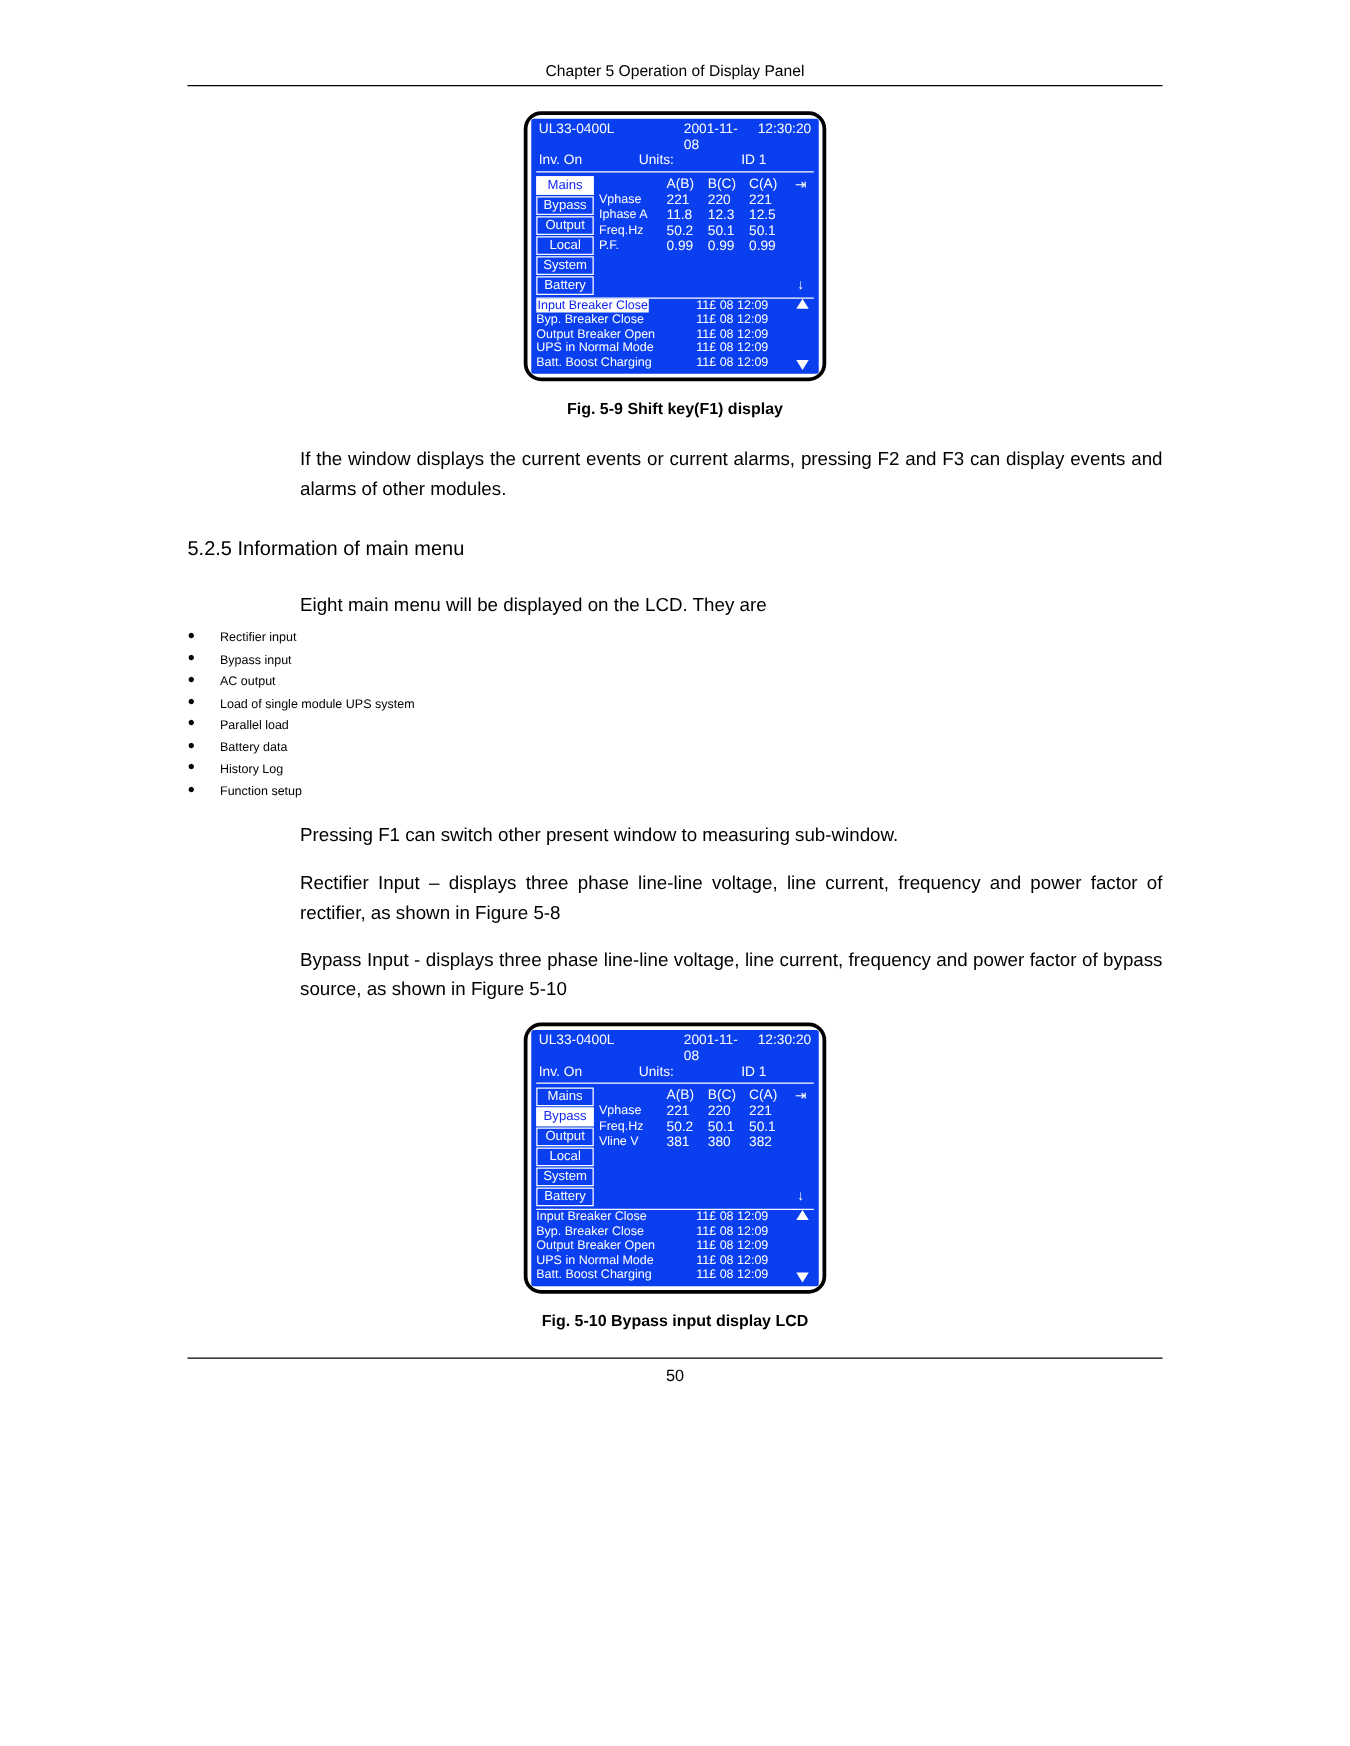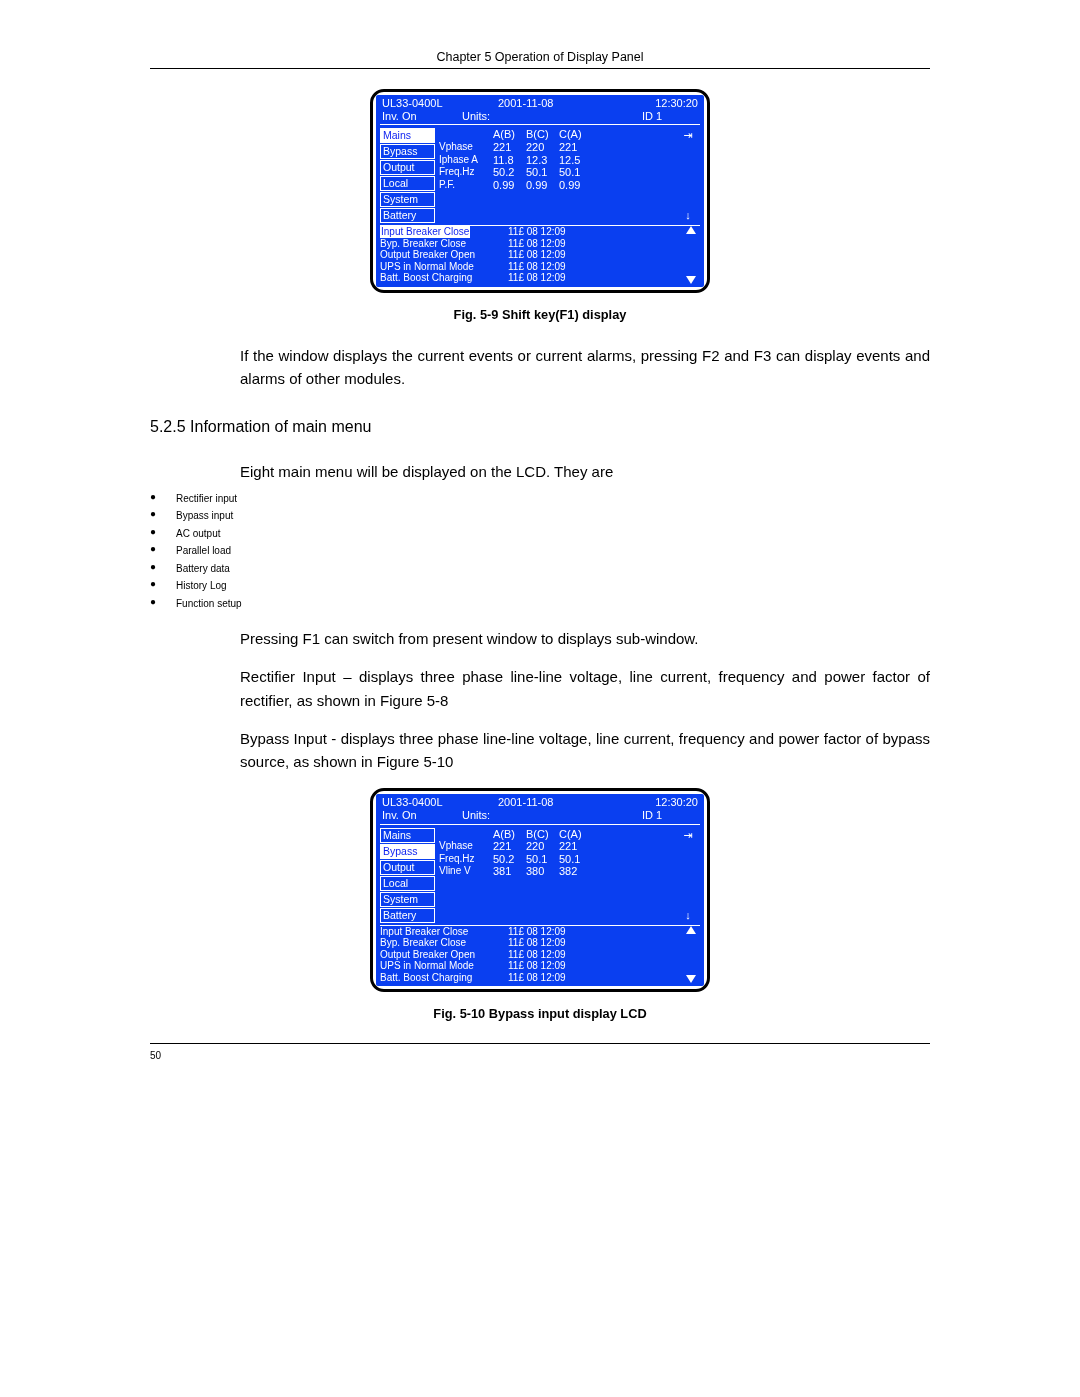--- a/index.html
+++ b/index.html
@@ -22,35 +22,36 @@
     border: 0;
     border-top: 1.3px solid #000;
     margin: 0 0 20px 0;
   }
   .bottom-rule {
     border: 0;
     border-top: 1.3px solid #000;
     margin: 20px 0 6px 0;
   }
   .page-num {
-    font-size: 10px;
+    text-align: center;
+    font-size: 13px;
   }
   .lcd-wrap {
     display: flex;
     justify-content: center;
     margin: 6px 0 10px 0;
   }
   .lcd-outer {
     border: 3.5px solid #000;
     border-radius: 14px;
     padding: 3px;
     background: #fff;
   }
   .lcd {
-    width: 328px;
+    width: 230px;
     background: #0a3ff0;
     color: #fff;
     font-family: Arial, Helvetica, sans-serif;
     font-size: 11px;
     border-radius: 2px;
     line-height: 1.15;
   }
   .hdr1 { display: flex; padding: 2px 6px 0 6px; }
   .hdr1 span:nth-child(1){ flex:0 0 80px;}
   .hdr1 span:nth-child(2){ flex:1;margin-left:36px;}
@@ -60,21 +61,21 @@
   .hdr2 span:nth-child(2){ flex:1;}
   .hdr2 span:nth-child(3){ flex:0 0 56px; text-align:left;}
   .hr-w { border-top: 1px solid #fff; margin: 0 4px; }
   .mid { display:flex; padding: 3px 4px 2px 4px; }
   .lcol { width: 55px; display:flex; flex-direction:column; gap:1px; }
   .litem {
     border: 1px solid #fff;
     padding: 0 2px;
     font-size: 10.5px;
     line-height: 13px;
-    text-align: left;
+    text-align: center;
   }
   .litem.sel { background:#fff; color:#0b1ff0; }
   .dcol { flex: 1; padding-left: 4px; }
   .drow { display:flex; }
   .dlab { flex: 0 0 54px; font-size:10px; }
   .dval { flex: 0 0 33px; text-align:left; font-size:11px; }
   .rcol { width: 20px; display:flex; flex-direction:column; justify-content:space-between; align-items:center; padding: 2px 2px 2px 0;}
   .ev { padding: 0px 4px 3px 4px; display:flex; }
   .evl { flex:1; }
   .evrow { display:flex; font-size:10px; }
@@ -222,27 +223,28 @@
 
   <p class="body-text">If the window displays the current events or current alarms, pressing F2 and F3 can display events and alarms of other modules.</p>
 
   <div class="section-heading">5.2.5  Information of main menu</div>
 
   <p class="body-text" style="margin-bottom:6px;">Eight main menu will be displayed on the LCD. They are</p>
   <ul class="plain body-text">
     <li>Rectifier input</li>
     <li>Bypass input</li>
     <li>AC output</li>
+    <li>Load of single module UPS system</li>
     <li>Parallel load</li>
     <li>Battery data</li>
     <li>History Log</li>
     <li>Function setup</li>
   </ul>
 
-  <p class="body-text">Pressing F1 can switch from present window to displays sub-window.</p>
+  <p class="body-text">Pressing F1 can switch other present window to measuring sub-window.</p>
   <p class="body-text">Rectifier Input – displays three phase line-line voltage, line current, frequency and power factor of rectifier, as shown in Figure 5-8</p>
   <p class="body-text">Bypass Input - displays three phase line-line voltage, line current, frequency and power factor of bypass source, as shown in Figure 5-10</p>
 
   <div class="lcd-wrap">
     <div class="lcd-outer">
       <div class="lcd">
         <div class="hdr1">
           <span>UL33-0400L</span>
           <span>2001-11-08</span>
           <span>12:30:20</span>

